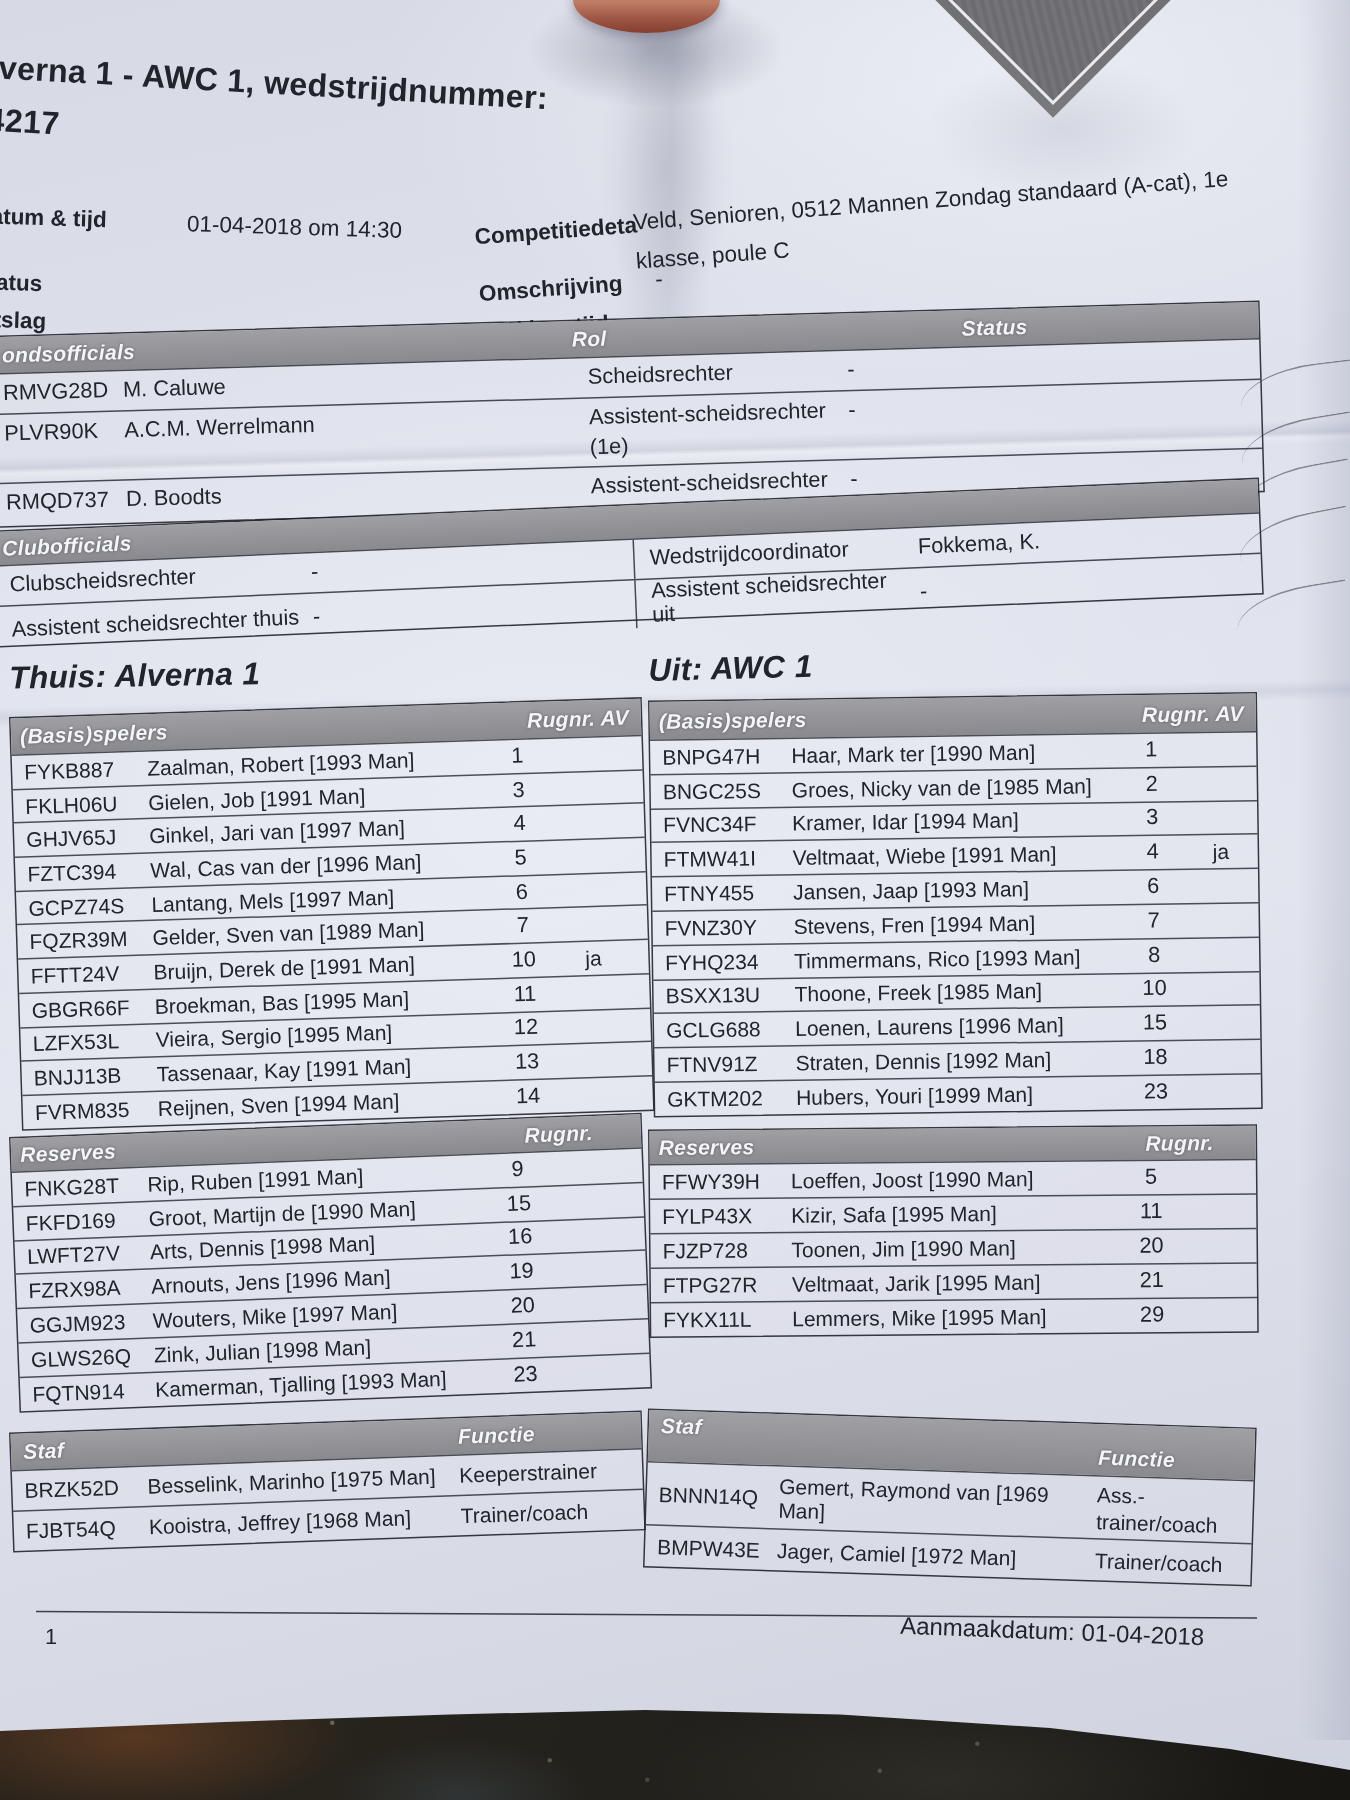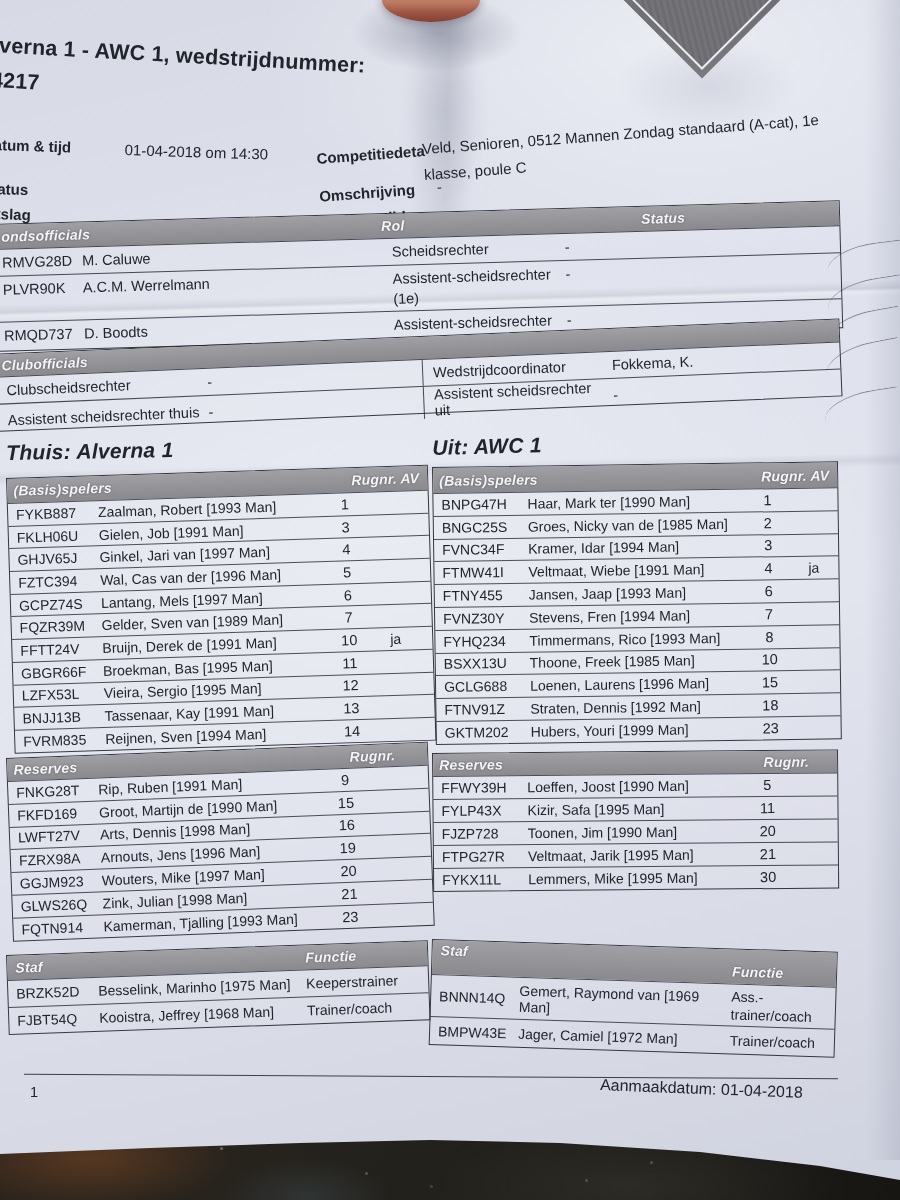--- a/index.html
+++ b/index.html
@@ -418,21 +418,21 @@
       </div>
     <div class="prow right-cols" style="height:23px;">
         <span>FTPG27R</span>
         <span>Veltmaat, Jarik [1995 Man]</span>
         <span class="rug">21</span>
         <span class="av"></span>
       </div>
     <div class="prow right-cols" style="height:23px;">
         <span>FYKX11L</span>
         <span>Lemmers, Mike [1995 Man]</span>
-        <span class="rug">30</span>
+        <span class="rug">29</span>
         <span class="av"></span>
       </div>
   </div>
 
   <div class="sec tblwrap" style="left:432px;top:939px;width:404px;transform:rotate(1.8deg);">
     <div class="gbar" style="height:34px;position:relative;grid-template-columns:1fr;align-items:start;padding:2px 0 0 8px;">
       <span>Staf</span>
       <span style="position:absolute;left:300px;top:14px;">Functie</span>
     </div>
     <div class="srow" style="grid-template-columns:80px 212px 1fr;min-height:42px;">

